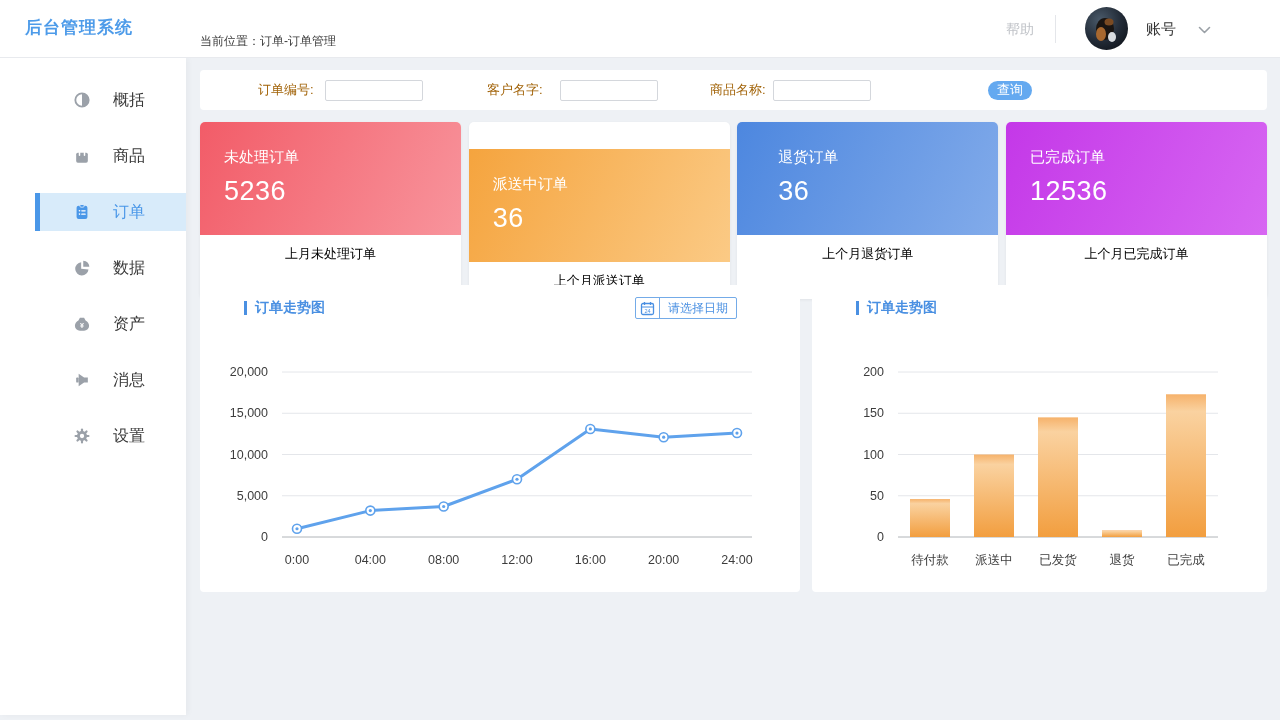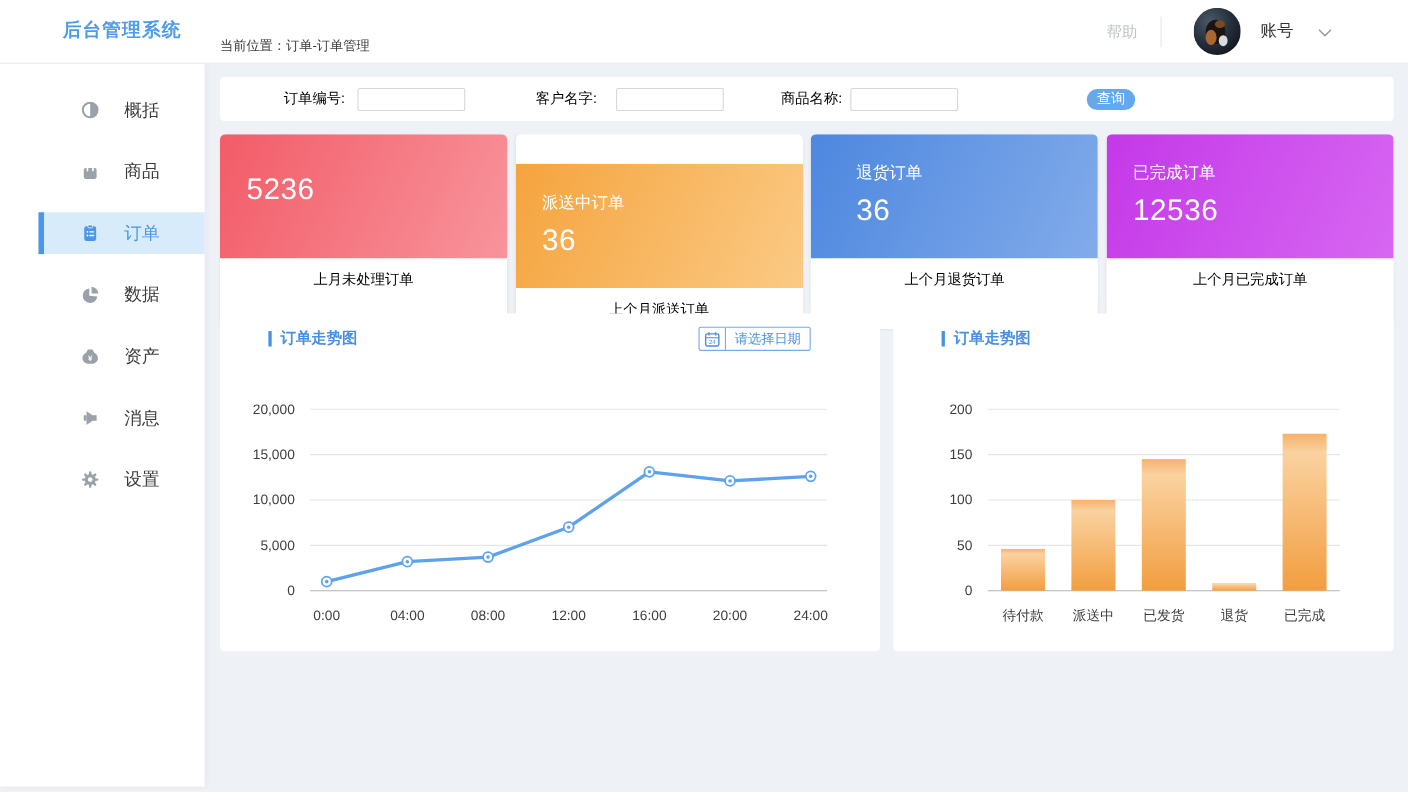--- a/index.html
+++ b/index.html
@@ -6,38 +6,38 @@
   html,body { width:1280px; height:720px; }
   body {
     position:relative;
     font-family:"Liberation Sans","DejaVu Sans",sans-serif;
     background:#eef1f5;
     overflow:hidden;
     color:#333;
   }
   
   .topbar { position:absolute; left:0; top:0; width:1280px; height:58px; background:#fff; border-bottom:1px solid #e8eaee; z-index:5; }
-  .logo { position:absolute; left:25px; top:0; line-height:56px; font-size:17px; font-weight:bold; color:#4d9be9; letter-spacing:1px;margin-left:32px; }
+  .logo { position:absolute; left:25px; top:0; line-height:56px; font-size:17px; font-weight:bold; color:#4d9be9; letter-spacing:1px; }
   .breadcrumb { position:absolute; left:200px; top:33px; font-size:12px; color:#3a3a3a; }
   .help { position:absolute; right:246px; top:0; line-height:58px; font-size:14px; color:#c0c3c8; cursor:pointer; }
   .top-divider { position:absolute; left:1055px; top:15px; width:1px; height:28px; background:#e4e6ea; }
   .avatar { position:absolute; left:1085px; top:7px; width:43px; height:43px; border-radius:50%; overflow:hidden; cursor:pointer; }
   .account { position:absolute; left:1146px; top:0; line-height:58px; font-size:15px; color:#333; cursor:pointer; }
   .chevron { position:absolute; left:1198px; top:26px; cursor:pointer; }
   
   .sidebar { position:absolute; left:0; top:58px; width:186px; height:657px; background:#fff; box-shadow:2px 0 6px rgba(0,0,0,.04); padding-top:23px; z-index:4; }
   .side-item { position:relative; height:38px; margin-bottom:18px; display:flex; align-items:center; padding-left:37px; cursor:pointer; font-size:16px; color:#3a3a3a;margin-left:35px; }
   .side-icon { width:20px; height:20px; margin-right:21px; color:#9ba1a9; display:flex; align-items:center; }
   .side-icon svg { width:20px; height:20px; }
   .side-item.active { background:#d8ebfa; color:#4a97e8; }
   .side-item.active .side-icon { color:#4a97e8; }
   .side-item.active::before { content:''; position:absolute; left:0; top:0; bottom:0; width:5px; background:#4a97e8; }
   
   .search-panel { position:absolute; left:200px; top:70px; width:1067px; height:40px; background:#fff; border-radius:4px; }
-  .search-panel label { position:absolute; top:0; line-height:40px; font-size:13px; color:#000000; }
+  .search-panel label { position:absolute; top:0; line-height:40px; font-size:13px; color:#a16207; }
   .search-panel input { position:absolute; top:10px; height:21px; width:98px; border:1px solid #d4d7dc; border-radius:2px; font-size:12px; padding:0 5px; outline:none; background:#fff; }
   .lbl1 { left:58px; }  .inp1 { left:125px; }
   .lbl2 { left:287px; } .inp2 { left:360px; }
   .lbl3 { left:510px; } .inp3 { left:573px; }
   .query-btn { position:absolute; left:788px; top:11px; width:44px; height:19px; border:none; border-radius:10px; background:#64a9f0; color:#fff; font-size:13px; cursor:pointer; font-family:Liberation Mono, monospace; line-height:18px; }
   
   .cards { position:absolute; left:200px; top:122px; width:1067px; display:flex; justify-content:space-between; }
   .card { width:261px; border-radius:5px; overflow:hidden; background:#fff; box-shadow:0 1px 3px rgba(0,0,0,.06); }
   .card-top { height:113px; padding:26px 24px 0; color:#fff; }
   .card-title { display:block; font-size:15px; }
@@ -169,20 +169,21 @@
   <label class="lbl2">客户名字:</label>
   <input class="inp2" type="text" value="" style="">
   <label class="lbl3">商品名称:</label>
   <input class="inp3" type="text" value="" style="">
   <button class="query-btn">查询</button>
 </section>
 
 <section class="cards">
   <article class="card">
     <div class="card-top" style="background: linear-gradient(115deg, rgb(242, 92, 104), rgb(248, 148, 156));">
+      <span class="card-title">未处理订单</span>
       <span class="card-value">5236</span>
     </div>
     <div class="card-foot">上月未处理订单</div>
   </article>
   <article class="card">
     <div class="card-top" style="background: linear-gradient(115deg, rgb(245, 164, 62), rgb(251, 202, 133)); margin-top: 27px;">
       <span class="card-title">派送中订单</span>
       <span class="card-value">36</span>
     </div>
     <div class="card-foot">上个月派送订单</div>

